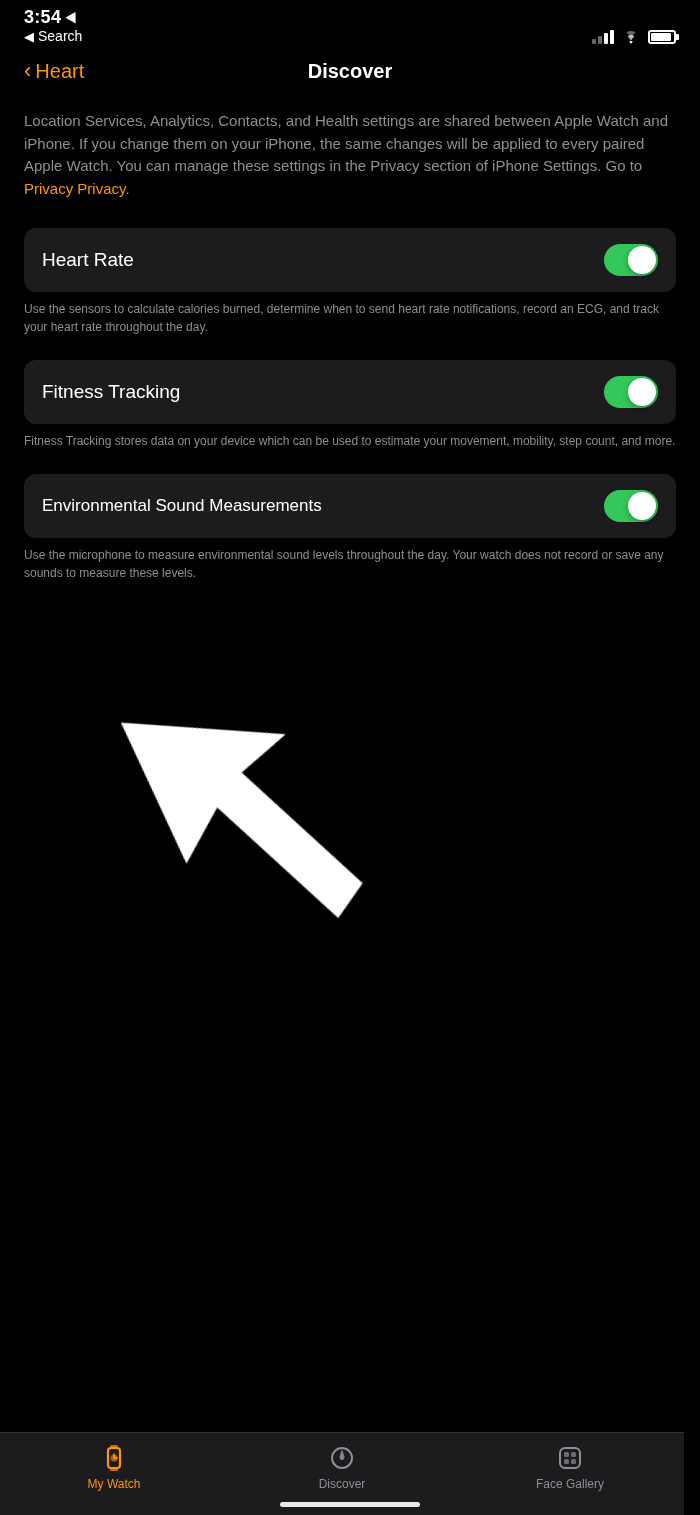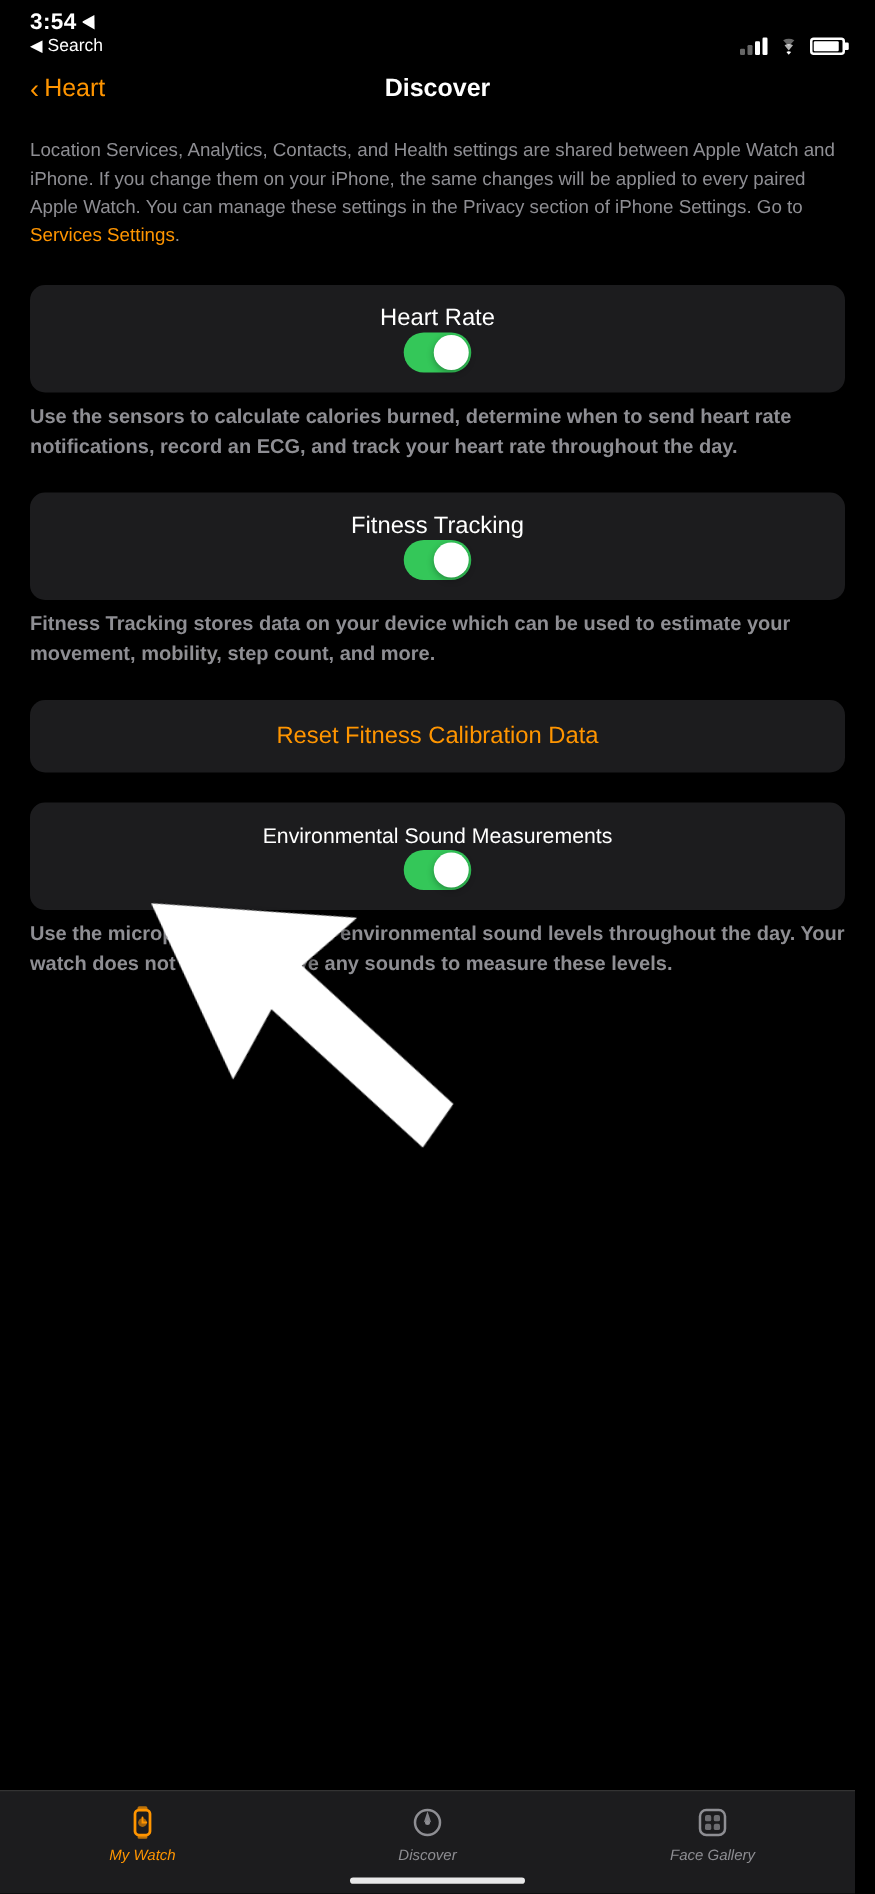--- a/index.html
+++ b/index.html
@@ -140,21 +140,20 @@
 
     
     .setting-row {
       background: #1C1C1E;
       border-radius: 12px;
       padding: 16px 18px;
       display: flex;
       align-items: center;
       justify-content: space-between;
       margin-bottom: 8px;
-      flex-direction: column;
     }
 
     .setting-label {
       font-size: 19px;
       font-weight: 500;
       color: #fff;
     }
 
     
     .toggle {
@@ -172,26 +171,25 @@
       height: 28px;
       background: #fff;
       border-radius: 50%;
       position: absolute;
       top: 2px;
       right: 2px;
       box-shadow: 0 2px 6px rgba(0,0,0,0.3);
     }
 
     .description-text {
-      font-size: 16px;
+      font-size: 12px;
       color: #8E8E93;
       line-height: 1.5;
       margin-bottom: 24px;
       margin-top: 8px;
-      font-weight: bold;
     }
 
     
     .reset-btn {
       background: #1C1C1E;
       border-radius: 12px;
       padding: 18px 18px;
       text-align: center;
       cursor: pointer;
       margin-bottom: 24px;
@@ -219,21 +217,20 @@
       bottom: 0;
       left: 0;
       right: 16px;
       height: 83px;
       background: #1C1C1E;
       border-top: 1px solid #333;
       display: flex;
       align-items: flex-start;
       justify-content: space-around;
       padding-top: 10px;
-      font-style: italic;
     }
 
     .tab-item {
       display: flex;
       flex-direction: column;
       align-items: center;
       gap: 4px;
       cursor: pointer;
       flex: 1;
     }
@@ -311,43 +308,40 @@
   <div class="back-btn">
     <span class="chevron-left">‹</span>
     <span>Heart</span>
   </div>
   <div class="nav-title">Discover</div>
 </div>
 
 <div class="content">
 
   <div class="intro-text">
-    <span>Location Services, Analytics, Contacts, and Health settings are shared between Apple Watch and iPhone. If you change them on your iPhone, the same changes will be applied to every paired Apple Watch. You can manage these settings in the Privacy section of iPhone Settings. Go to </span><span class="link">Services Settings</span><span>.</span>
+    <span>Location Services, Analytics, Contacts, and Health settings are shared between Apple Watch and iPhone. If you change them on your iPhone, the same changes will be applied to every paired Apple Watch. You can manage these settings in the Privacy section of iPhone Settings. Go to </span><span class="link">Privacy Privacy</span><span>.</span>
   </div>
 
   <div class="setting-row">
     <span class="setting-label">Heart Rate</span>
     <div class="toggle">
       <div class="toggle-knob"></div>
     </div>
   </div>
   <p class="description-text">Use the sensors to calculate calories burned, determine when to send heart rate notifications, record an ECG, and track your heart rate throughout the day.</p>
 
 
   <div class="setting-row">
     <span class="setting-label">Fitness Tracking</span>
     <div class="toggle">
       <div class="toggle-knob"></div>
     </div>
   </div>
   <p class="description-text">Fitness Tracking stores data on your device which can be used to estimate your movement, mobility, step count, and more.</p>
 
-  <div class="reset-btn">
-    <span class="reset-btn-label">Reset Fitness Calibration Data</span>
-  </div>
 
   <div class="setting-row">
     <span class="setting-label" style="max-width: 75%; font-size: 17px; line-height: 1.3;">Environmental Sound Measurements</span>
     <div class="toggle">
       <div class="toggle-knob"></div>
     </div>
   </div>
   <p class="description-text">Use the microphone to measure environmental sound levels throughout the day. Your watch does not record or save any sounds to measure these levels.</p>
 
 </div>

